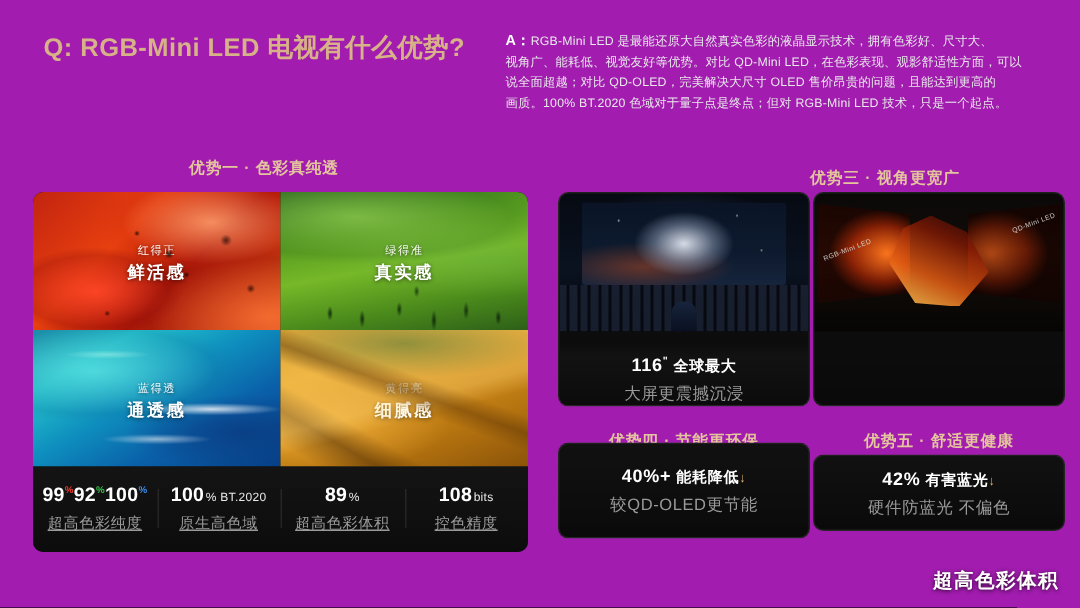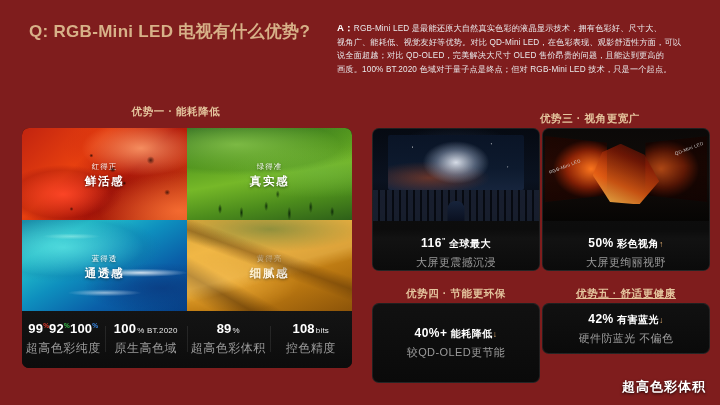--- a/index.html
+++ b/index.html
@@ -7,21 +7,21 @@
   html, body {
     width: 720px; height: 405px;
     background: #000;
     overflow: hidden;
     font-family: "Liberation Sans", "DejaVu Sans", sans-serif;
     -webkit-font-smoothing: antialiased;
   }
   #root {
     position: relative;
     width: 720px; height: 405px;
-    background: #7f1d1d;
+    background: #a21caf;
   }
 
   
   .header {
     position: absolute;
     left: 0; top: 0;
     width: 720px; height: 98px;
   }
   .q-title {
     position: absolute;
@@ -56,21 +56,21 @@
     font-size: 10.5px;
     font-weight: 700;
     color: #e4c49d;
     letter-spacing: 0.6px;
     white-space: nowrap;
   }
   #head1 { left: 0; top: 105px; width: 352px; text-align: center; }
   #head2 { left: 370px; top: 112px; width: 172px; text-align: center; margin-top: 32px; }
   #head3 { left: 540px; top: 112px; width: 172px; text-align: left; }
   #head4 { left: 370px; top: 287px; width: 172px; text-align: center; }
-  #head5 { left: 540px; top: 287px; width: 172px; text-align: center; text-decoration: underline; }
+  #head5 { left: 540px; top: 287px; width: 172px; text-align: center; }
 
   
   .left-panel {
     position: absolute;
     left: 22px; top: 128px;
     width: 330px; height: 240px;
     border-radius: 7px;
     overflow: hidden;
     background: #0a0a0a;
   }
@@ -214,37 +214,38 @@
     font-weight: 500;
     margin-left: 1px;
     color: #e9e9e9;
     text-align: right;
   }
   .stat-val .pct-r { font-size: 6.5px; color: #ef3b2c; font-weight: 700; vertical-align: super; }
   .stat-val .pct-g { font-size: 6.5px; color: #37c24a; font-weight: 700; vertical-align: super; }
   .stat-val .pct-b { font-size: 6.5px; color: #3a8ef0; font-weight: 700; vertical-align: super; }
   .stat-cap {
     margin-top: 4px;
-    font-size: 12px;
+    font-size: 10px;
     color: #9b9b9b;
     letter-spacing: 0.5px;
     white-space: nowrap;
+    text-decoration: underline;
   }
 
   
   .card {
     position: absolute;
     border-radius: 7px;
     border: 1px solid rgba(255,255,255,0.085);
     background: linear-gradient(180deg, #111111 0%, #0a0a0a 100%);
     overflow: hidden;
   }
   #card2 { left: 372px; top: 128px; width: 168px; height: 143px; }
   #card3 { left: 542px; top: 128px; width: 168px; height: 143px; }
-  #card4 { left: 372px; top: 303px; width: 168px; height: 80px; }
+  #card4 { left: 372px; top: 295px; width: 168px; height: 64px; }
   #card5 { left: 542px; top: 303px; width: 168px; height: 51px; }
 
   .card-img {
     position: relative;
     width: 100%;
     height: 92px;
     overflow: hidden;
   }
   
   .img-cinema {
@@ -380,21 +381,21 @@
     <div class="q-title">Q: RGB-Mini LED 电视有什么优势?</div>
 
     <div class="answer-block">
       <div class="answer-line"><span class="a-mark">A：</span><span>RGB-Mini LED 是最能还原大自然真实色彩的液晶显示技术，拥有色彩好、尺寸大、</span></div>
       <div class="answer-line">视角广、能耗低、视觉友好等优势。对比 QD-Mini LED，在色彩表现、观影舒适性方面，可以</div>
       <div class="answer-line">说全面超越；对比 QD-OLED，完美解决大尺寸 OLED 售价昂贵的问题，且能达到更高的</div>
       <div class="answer-line">画质。100% BT.2020 色域对于量子点是终点；但对 RGB-Mini LED 技术，只是一个起点。</div>
     </div>
   </div>
 
-  <div class="sec-head" id="head1">优势一 · 能耗降低</div>
+  <div class="sec-head" id="head1">优势一 · 色彩真纯透</div>
   <div class="sec-head" id="head2">优势二 · 尺寸不受限</div>
   <div class="sec-head" id="head3">优势三 · 视角更宽广</div>
   <div class="sec-head" id="head4">优势四 · 节能更环保</div>
   <div class="sec-head" id="head5">优势五 · 舒适更健康</div>
 
   <div class="left-panel">
 
     <div class="quad-grid">
 
       <div class="quad q-red">
@@ -465,24 +466,20 @@
   </div>
 
   <div class="card" id="card3">
     <div class="card-img img-tvcmp">
       <div class="tv-panel tv-left"></div>
       <div class="tv-panel tv-right"></div>
       <div class="tv-crystal"></div>
       <div class="tv-tag tag-left">RGB-Mini LED</div>
       <div class="tv-tag tag-right">QD-Mini LED</div>
     </div>
-    <div class="card-cap">
-      <div class="cap-main"><span class="num">50%</span><span> 彩色视角</span><span class="arrow-up">↑</span></div>
-      <div class="cap-sub">大屏更绚丽视野</div>
-    </div>
   </div>
 
   <div class="card" id="card4">
     <div class="card-small-inner">
       <div class="cap-main"><span class="num">40%+</span><span> 能耗降低</span><span class="arrow-dn">↓</span></div>
       <div class="cap-sub">较QD-OLED更节能</div>
     </div>
   </div>
 
   <div class="card" id="card5">

